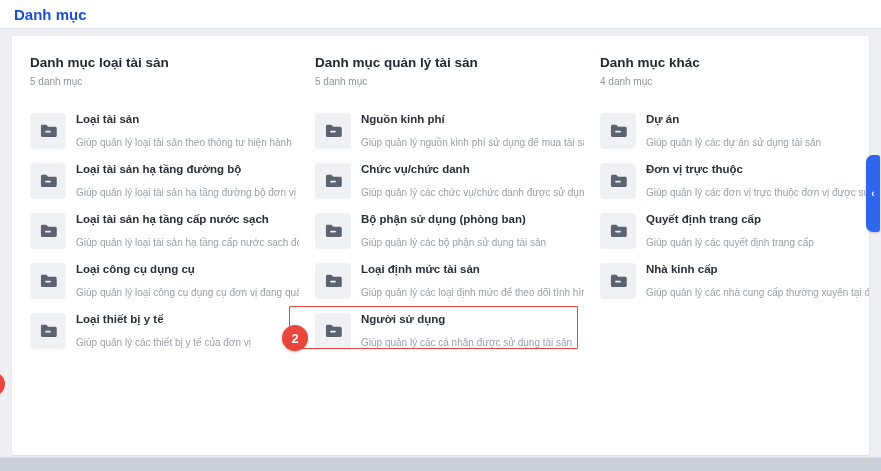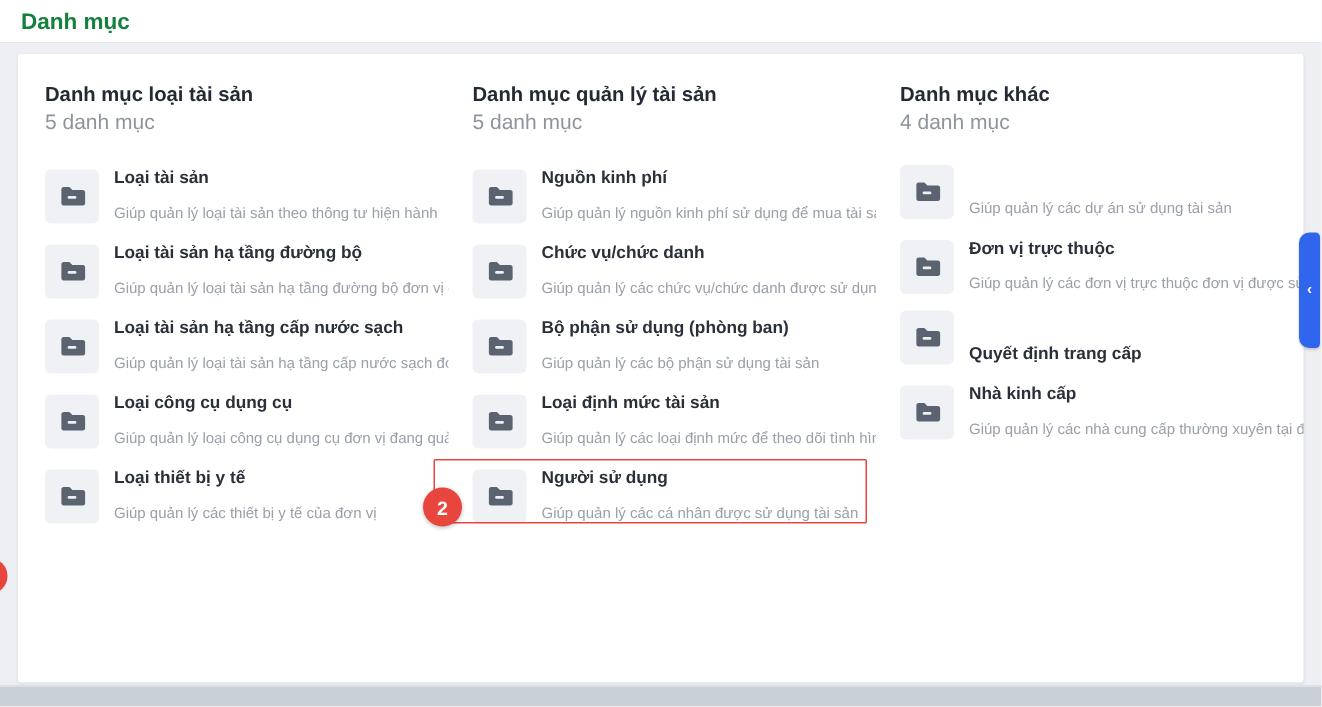--- a/index.html
+++ b/index.html
@@ -8,30 +8,30 @@
     font-family:"Liberation Sans","DejaVu Sans",sans-serif;
     background:#edeff2;
     position:relative;
     color:#23272e;
   }
   .topbar {
     position:absolute; left:0; top:0; width:881px; height:29px;
     background:#ffffff; border-bottom:1px solid #e2e5e9;
     display:flex; align-items:center; padding-left:14px;
   }
-  .topbar .title { font-size:15px; font-weight:bold; color:#15803d; }
+  .topbar .title { font-size:15px; font-weight:bold; color:#1d4ed8; }
   .card {
     position:absolute; left:12px; top:36px; width:857px; height:419px;
     background:#ffffff; border-radius:2px;
     box-shadow:0 1px 2px rgba(40,50,70,0.10);
     display:flex; padding:10px 0 0 10px;
   }
   .col { width:285px; padding:0 8px; flex:0 0 285px; }
   .col-header { font-size:13.5px; font-weight:bold; color:#242a33; line-height:17px; margin-top:8px; }
-  .col-count { font-size:14px; color:#8e949d; margin-top:4px; line-height:13px; }
+  .col-count { font-size:10px; color:#8e949d; margin-top:4px; line-height:13px; }
   .col-list { margin-top:22px; }
   .item {
     display:flex; align-items:flex-end; gap:10px;
     margin-bottom:11px; position:relative; cursor:pointer;
   }
   .item-icon {
     width:36px; height:36px; flex:0 0 36px; border-radius:4px;
     background:#f0f1f4; display:flex; align-items:center; justify-content:center;
   }
   .item-text { padding-top:3px; min-width:0; }
@@ -225,20 +225,21 @@
     <div class="col-count">4 danh mục</div>
     <div class="col-list">
         <div class="item">
     <div class="item-icon">
       <svg width="20" height="20" viewBox="0 0 24 24" aria-hidden="true">
         <path fill="#5b6270" d="M3.5 6.2c0-1 .8-1.8 1.8-1.8h4.6l2.4 2.4h8.4c1 0 1.8.8 1.8 1.8v8.8c0 1-.8 1.8-1.8 1.8H5.3c-1 0-1.8-.8-1.8-1.8V6.2z"></path>
         <rect x="8.5" y="11.6" width="7" height="2.2" rx="1.1" fill="#eef0f3"></rect>
       </svg>
     </div>
     <div class="item-text">
+      <div class="item-title">Dự án</div>
       <div class="item-desc">Giúp quản lý các dự án sử dụng tài sản</div>
     </div>
 
   </div>
         <div class="item">
     <div class="item-icon">
       <svg width="20" height="20" viewBox="0 0 24 24" aria-hidden="true">
         <path fill="#5b6270" d="M3.5 6.2c0-1 .8-1.8 1.8-1.8h4.6l2.4 2.4h8.4c1 0 1.8.8 1.8 1.8v8.8c0 1-.8 1.8-1.8 1.8H5.3c-1 0-1.8-.8-1.8-1.8V6.2z"></path>
         <rect x="8.5" y="11.6" width="7" height="2.2" rx="1.1" fill="#eef0f3"></rect>
       </svg>
@@ -251,20 +252,21 @@
   </div>
         <div class="item">
     <div class="item-icon">
       <svg width="20" height="20" viewBox="0 0 24 24" aria-hidden="true">
         <path fill="#5b6270" d="M3.5 6.2c0-1 .8-1.8 1.8-1.8h4.6l2.4 2.4h8.4c1 0 1.8.8 1.8 1.8v8.8c0 1-.8 1.8-1.8 1.8H5.3c-1 0-1.8-.8-1.8-1.8V6.2z"></path>
         <rect x="8.5" y="11.6" width="7" height="2.2" rx="1.1" fill="#eef0f3"></rect>
       </svg>
     </div>
     <div class="item-text">
       <div class="item-title">Quyết định trang cấp</div>
+      <div class="item-desc">Giúp quản lý các quyết định trang cấp</div>
     </div>
 
   </div>
         <div class="item">
     <div class="item-icon">
       <svg width="20" height="20" viewBox="0 0 24 24" aria-hidden="true">
         <path fill="#5b6270" d="M3.5 6.2c0-1 .8-1.8 1.8-1.8h4.6l2.4 2.4h8.4c1 0 1.8.8 1.8 1.8v8.8c0 1-.8 1.8-1.8 1.8H5.3c-1 0-1.8-.8-1.8-1.8V6.2z"></path>
         <rect x="8.5" y="11.6" width="7" height="2.2" rx="1.1" fill="#eef0f3"></rect>
       </svg>
     </div>

